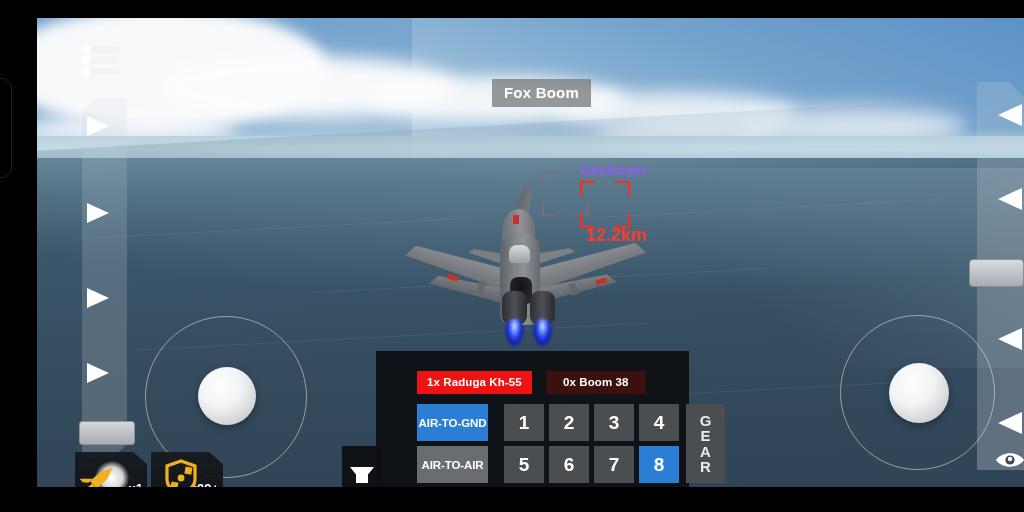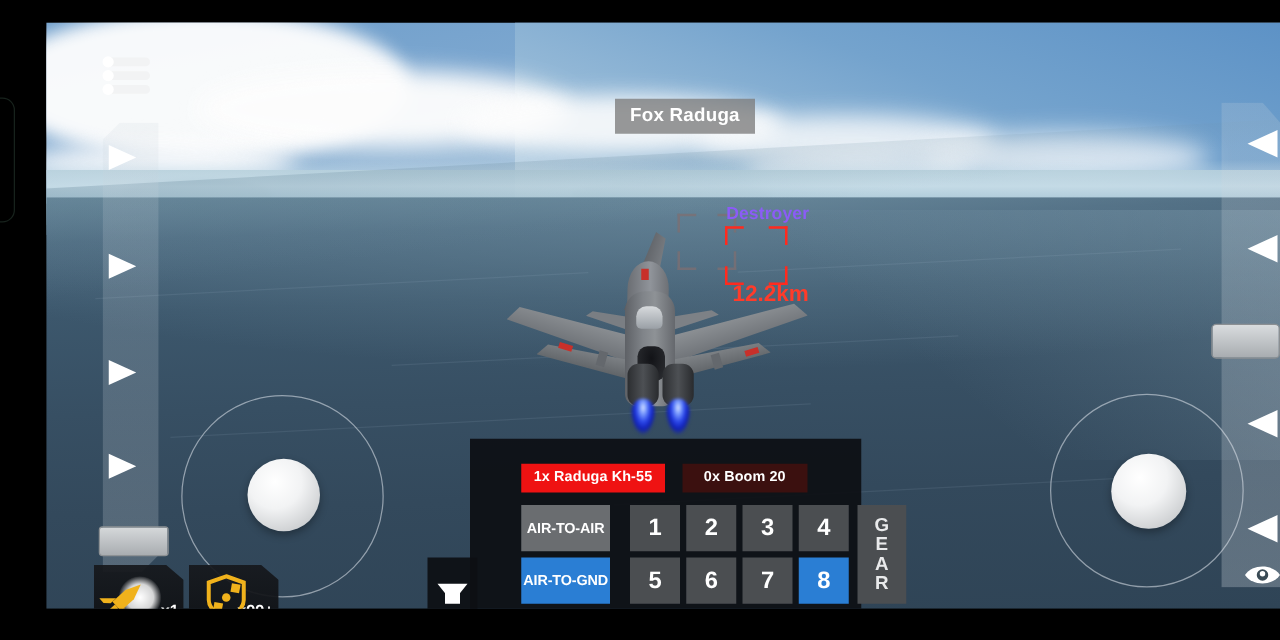--- a/index.html
+++ b/index.html
@@ -375,21 +375,21 @@
       <div class="ac engine e2"></div>
       <div class="ac flame f1"></div>
       <div class="ac flame f2"></div>
       <div class="pylon p1"></div>
       <div class="pylon p2"></div>
       <div class="redmark m1"></div>
       <div class="redmark m2"></div>
       <div class="redmark m3"></div>
     </div>
 
-    <div id="fox-banner">Fox Raduga</div>
+    <div id="fox-banner">Fox Boom</div>
 
     <div id="target-marker">
       <div class="box-ghost">
         <div class="brk tl"></div>
         <div class="brk tr"></div>
         <div class="brk bl"></div>
         <div class="brk br"></div>
       </div>
       <div class="box-lock">
         <div class="brk tl"></div>
@@ -460,26 +460,26 @@
     <div id="collapse-btn">
       <div class="arrow">
         <div class="stem"></div>
       </div>
     </div>
 
     <div id="weapons-panel">
 
       <div id="ammo-row">
         <div class="ammo-chip active">1x Raduga Kh-55</div>
-        <div class="ammo-chip empty">0x Boom 20</div>
+        <div class="ammo-chip empty">0x Boom 38</div>
       </div>
 
       <div id="mode-col">
+        <div class="mode-btn on">AIR-TO-GND</div>
         <div class="mode-btn off">AIR-TO-AIR</div>
-        <div class="mode-btn on">AIR-TO-GND</div>
       </div>
 
       <div id="num-grid">
         <div class="num-btn">1</div>
         <div class="num-btn">2</div>
         <div class="num-btn">3</div>
         <div class="num-btn">4</div>
         <div class="num-btn">5</div>
         <div class="num-btn">6</div>
         <div class="num-btn">7</div>

